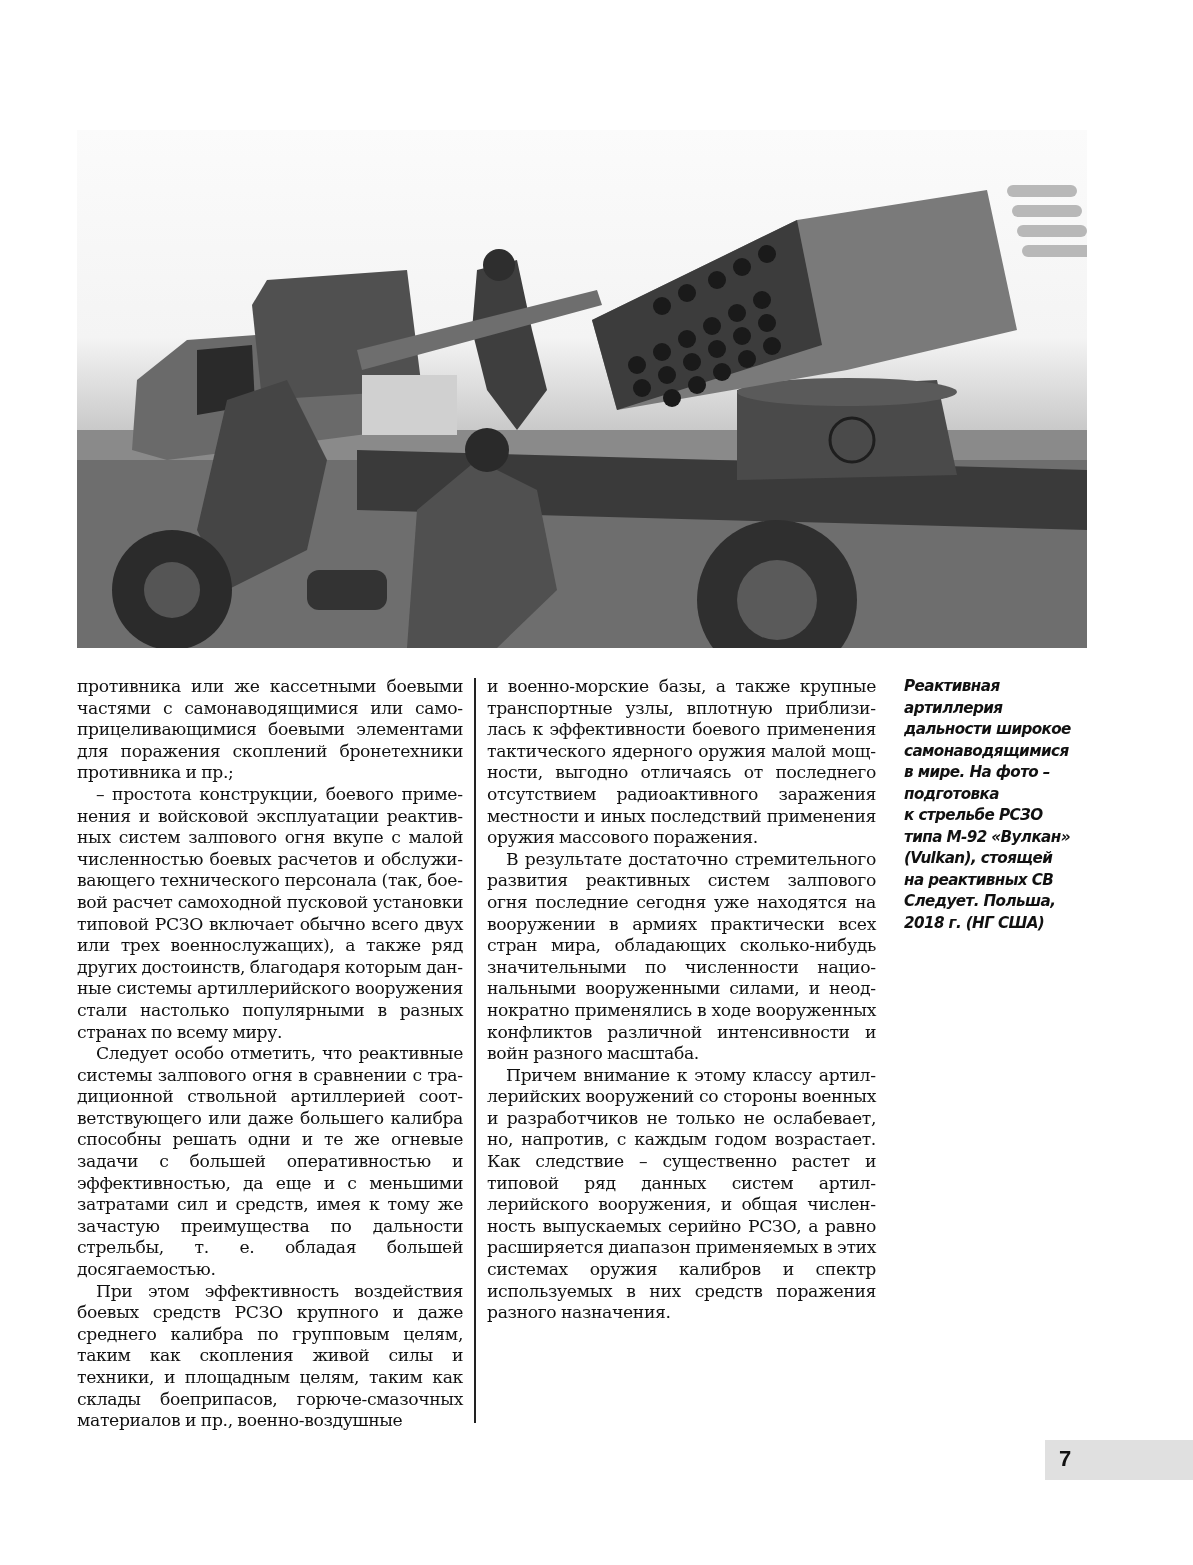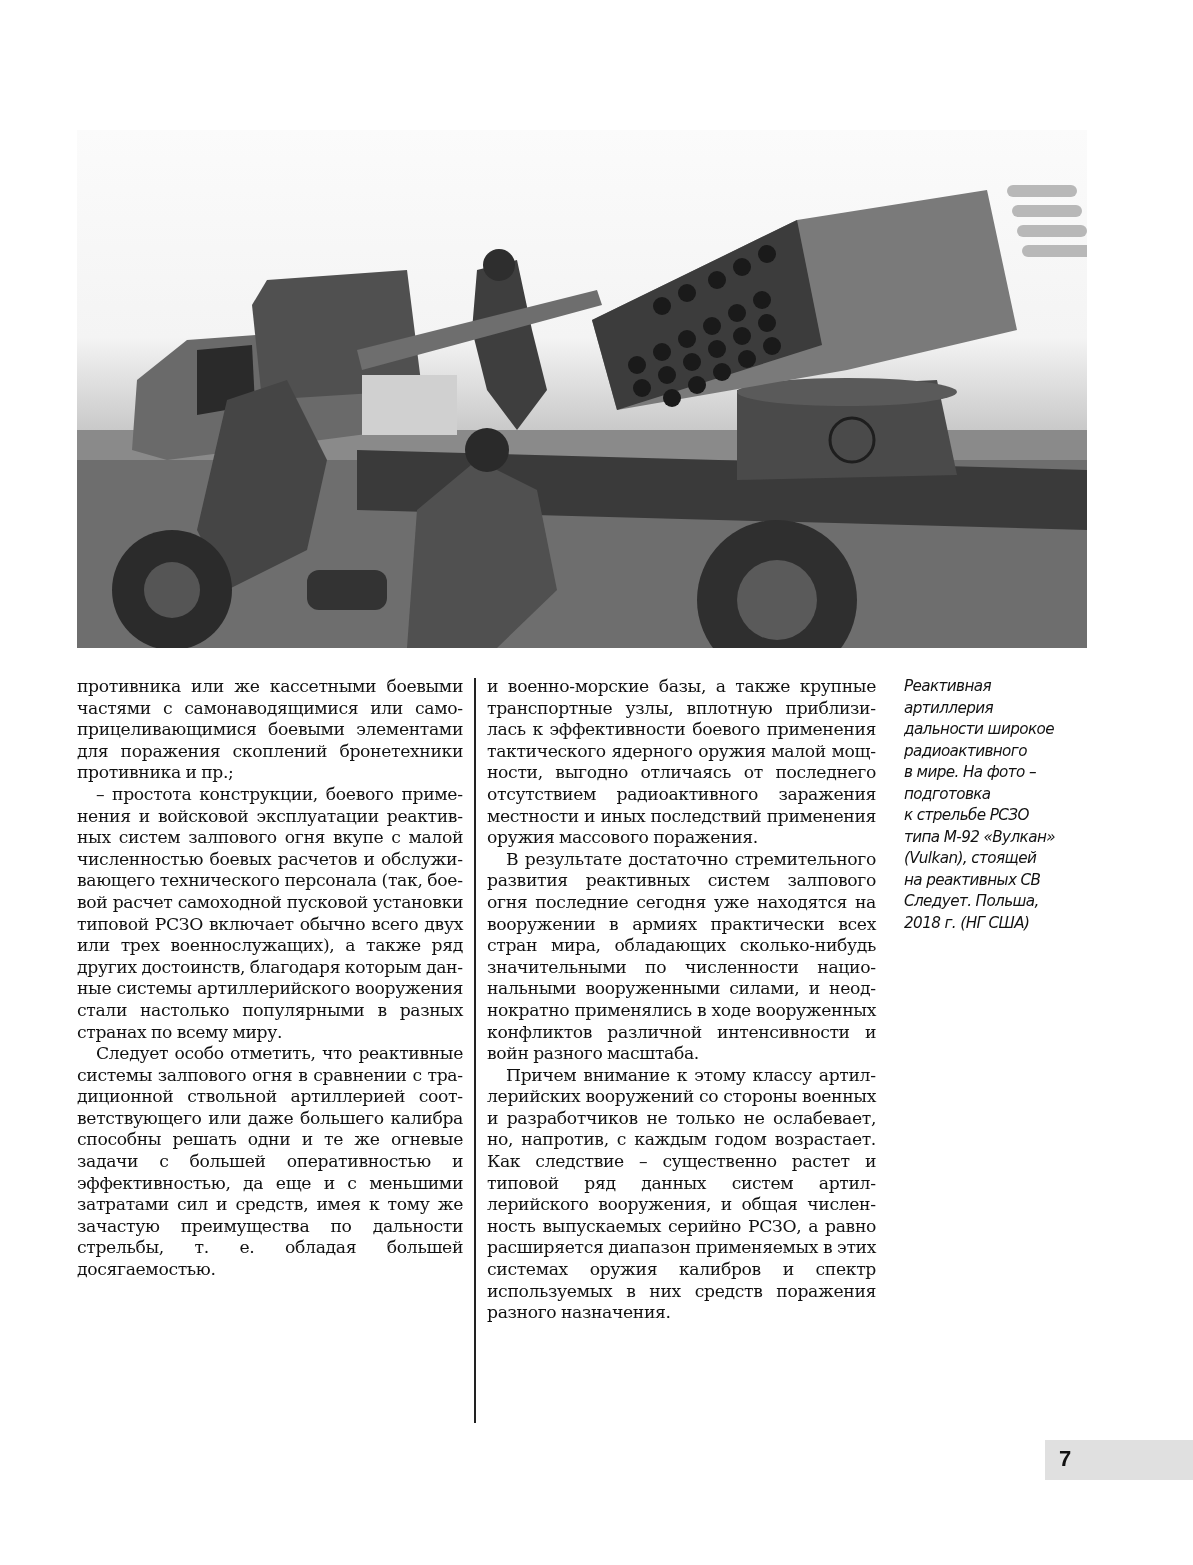--- a/index.html
+++ b/index.html
@@ -22,21 +22,21 @@
   .col p.ind { text-indent: 19px; }
   .col p.cont { text-indent: 0; }
   .col1 { left: 77px; width: 386px; }
   .col2 { left: 487px; width: 389px; }
 
   .rule { position: absolute; left: 474px; top: 678px; width: 1.5px; height: 745px; background: #222; }
 
   .caption {
     position: absolute; left: 904px; top: 676px; width: 180px;
     font-family: "DejaVu Sans", "Liberation Sans", sans-serif;
-    font-weight: normal; font-style: italic; font-size: 15.2px; line-height: 21.5px;
+    font-weight: bold; font-style: italic; font-size: 15.2px; line-height: 21.5px;
     color: #111; letter-spacing: -0.6px;
   }
   .caption span { display: block; white-space: nowrap; }
 
   .pagebox {
     position: absolute; left: 1045px; top: 1440px; width: 148px; height: 40px;
     background: #e0e0e0;
   }
   .pagenum {
     position: absolute; left: 14px; top: 6px;
@@ -115,35 +115,36 @@
     <circle cx="700" cy="470" r="40" fill="#5a5a5a"></circle>
 
     <rect x="230" y="440" width="80" height="40" rx="12" fill="#333"></rect>
   </svg>
 </div>
 
 <div class="col col1">
   <p class="cont">противника или же кассетными боевыми частями с самонаводящимися или само­прицеливающимися боевыми элементами для поражения скоплений бронетехники противника и пр.;</p>
   <p class="ind">– простота конструкции, боевого приме­нения и войсковой эксплуатации реактив­ных систем залпового огня вкупе с малой численностью боевых расчетов и обслужи­вающего технического персонала (так, бое­вой расчет самоходной пусковой установки типовой РСЗО включает обычно всего двух или трех военнослужащих), а также ряд других достоинств, благодаря которым дан­ные системы артиллерийского вооружения стали настолько популярными в разных странах по всему миру.</p>
   <p class="ind">Следует особо отметить, что реактивные системы залпового огня в сравнении с тра­диционной ствольной артиллерией соот­ветствующего или даже большего калибра способны решать одни и те же огневые задачи с большей оперативностью и эффек­тивностью, да еще и с меньшими затратами сил и средств, имея к тому же зачастую преимущества по дальности стрельбы, т. е. обладая большей досягаемостью.</p>
+  <p class="ind">При этом эффективность воздей­ствия боевых средств РСЗО крупного и даже среднего калибра по групповым целям, таким как скопления живой силы и техники, и площадным целям, таким как склады боеприпасов, горюче-смазоч­ных материалов и пр., военно-воздушные</p>
 </div>
 
 <div class="rule"></div>
 
 <div class="col col2">
   <p class="cont">и военно-морские базы, а также крупные транспортные узлы, вплотную приблизи­лась к эффективности боевого применения тактического ядерного оружия малой мощ­ности, выгодно отличаясь от последнего отсутствием радиоактивного заражения местности и иных последствий примене­ния оружия массового поражения.</p>
   <p class="ind">В результате достаточно стремитель­ного развития реактивных систем залпо­вого огня последние сегодня уже находятся на вооружении в армиях практически всех стран мира, обладающих сколько-нибудь значительными по численности нацио­нальными вооруженными силами, и неод­нократно применялись в ходе вооружен­ных конфликтов различной интенсивности и войн разного масштаба.</p>
   <p class="ind">Причем внимание к этому классу артил­лерийских вооружений со стороны воен­ных и разработчиков не только не осла­бевает, но, напротив, с каждым годом возрастает. Как следствие – существенно растет и типовой ряд данных систем артил­лерийского вооружения, и общая числен­ность выпускаемых серийно РСЗО, а равно расширяется диапазон применяемых в этих системах оружия калибров и спектр используемых в них средств поражения разного назначения.</p>
 </div>
 
 <div class="caption">
   <span>Реактивная</span>
   <span>артиллерия</span>
   <span>дальности широкое</span>
-  <span>радиоактивного</span>
+  <span>самонаводящимися</span>
   <span>в мире. На фото –</span>
   <span>подготовка</span>
   <span>к стрельбе РСЗО</span>
   <span>типа М-92 «Вулкан»</span>
   <span>(Vulkan), стоящей</span>
   <span>на реактивных СВ</span>
   <span>Следует. Польша,</span>
   <span>2018 г. (НГ США)</span>
 </div>
 

